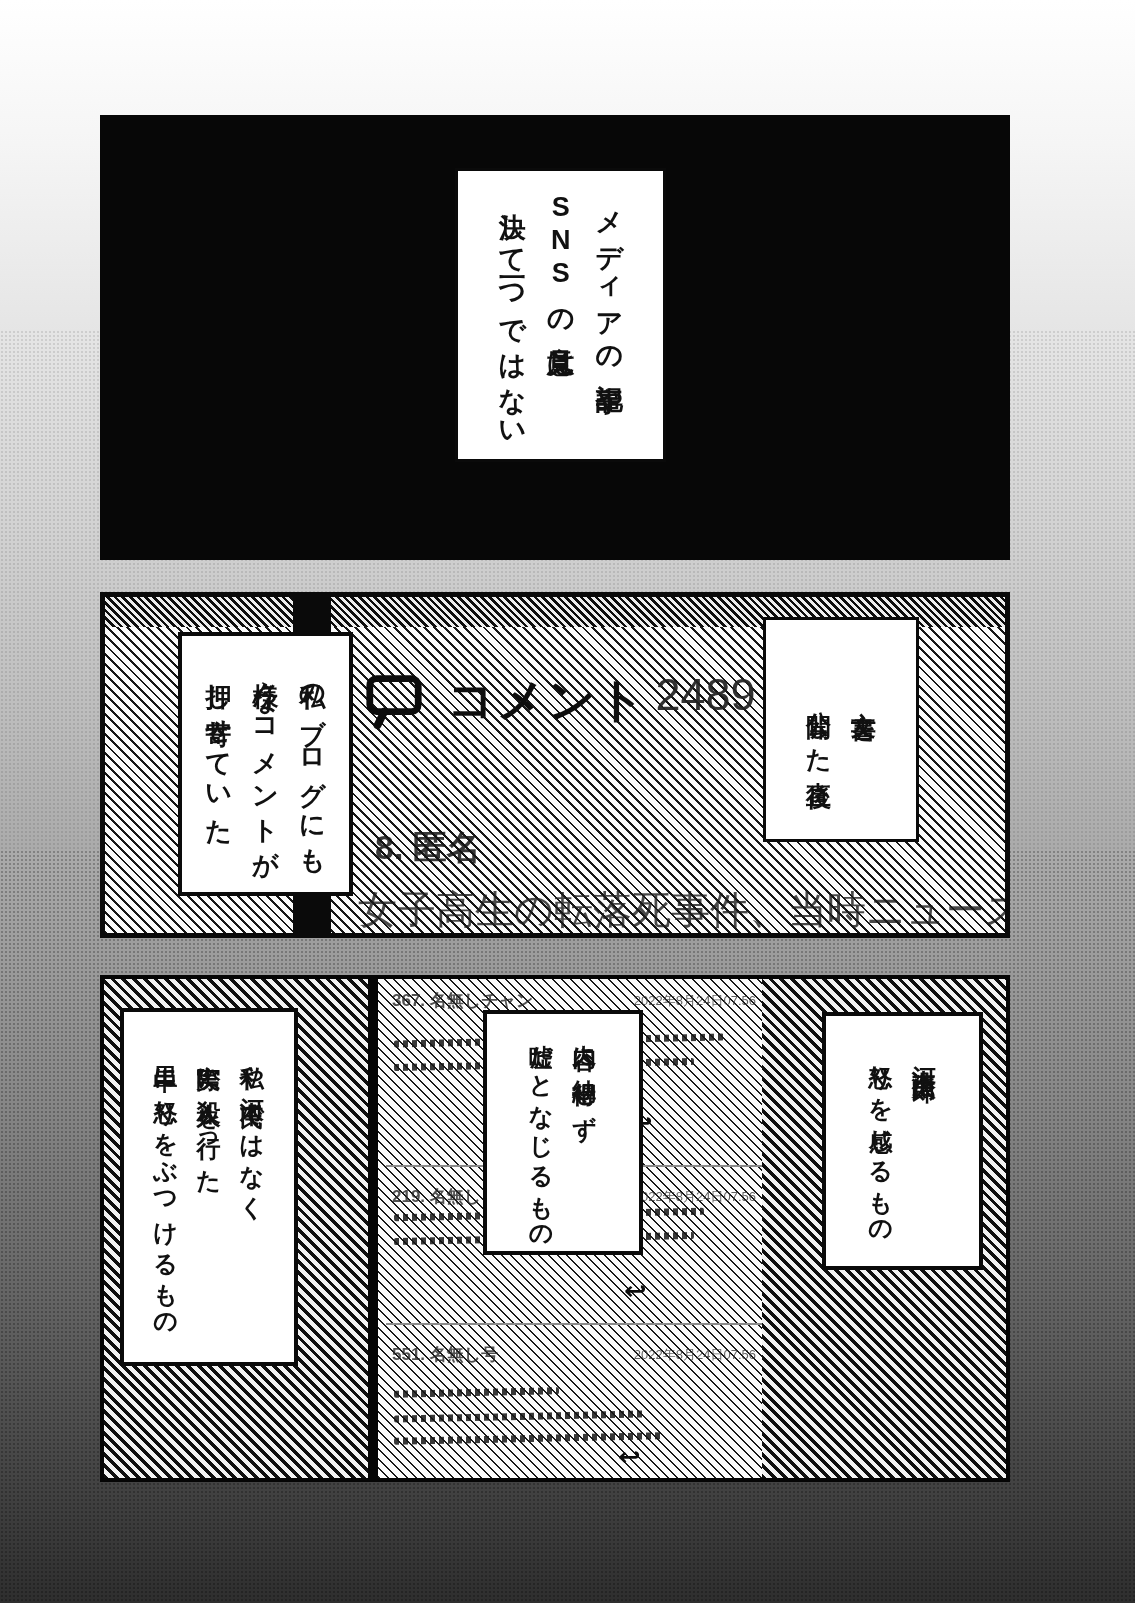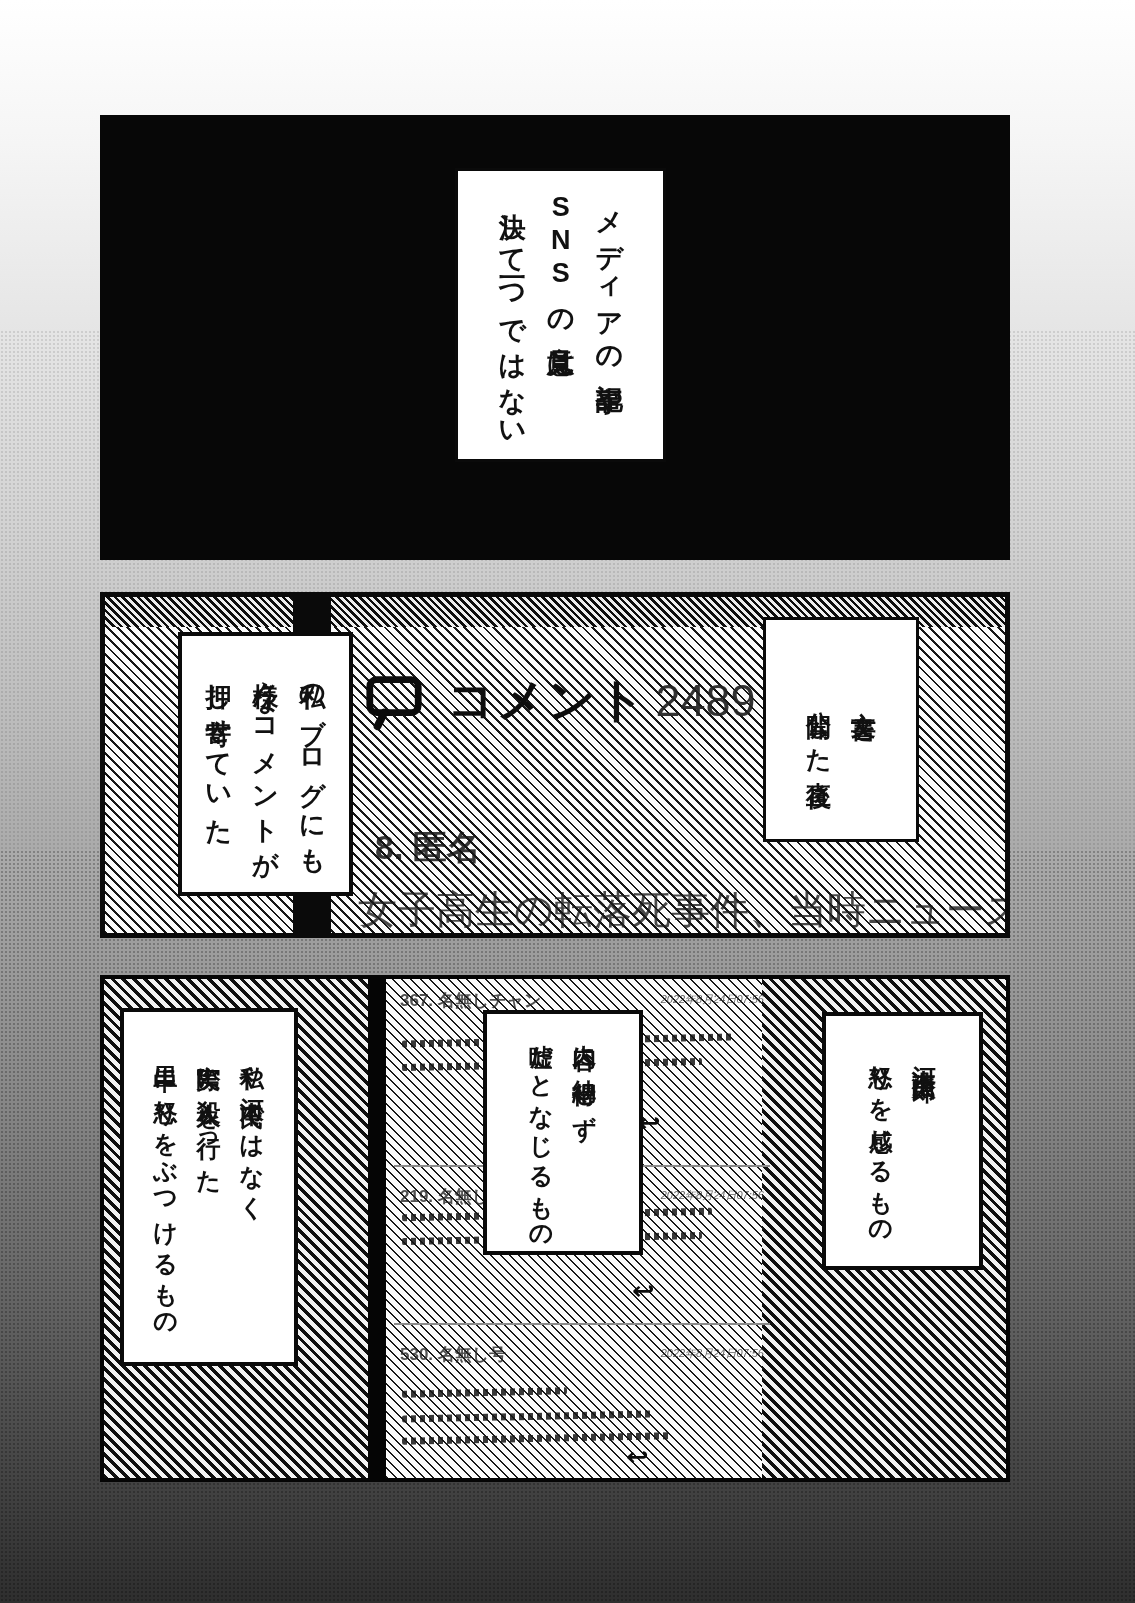--- a/index.html
+++ b/index.html
@@ -27,42 +27,42 @@
   .vtext{writing-mode:vertical-rl;text-orientation:upright;white-space:pre-line;
     color:#111;font-weight:600;letter-spacing:.12em;line-height:1.8;}
 
   .box-top{left:455px;top:168px;width:205px;height:288px;border-width:3px;}
   .box-top .vtext{font-size:27px;}
 
   .panel-blog{position:absolute;left:100px;top:592px;width:910px;height:346px;
     border:5px solid #0a0a0a;box-sizing:border-box;overflow:hidden;z-index:1;}
   .blog-strip{position:absolute;left:0;top:0;width:100%;height:30px;}
   .blog-tab{position:absolute;left:188px;top:0;width:38px;height:336px;background:#0a0a0a;z-index:2;}
-  .blog-header{position:absolute;left:258px;top:72px;display:flex;align-items:center;z-index:3;}
+  .blog-header{position:absolute;left:258px;top:72px;display:flex;align-items:flex-start;z-index:3;}
   .bubble-icon{width:62px;height:62px;flex:0 0 auto;}
   .c-label{font-size:47px;font-weight:700;color:#0d0d0d;margin-left:22px;letter-spacing:2px;}
   .c-count{font-size:45px;font-weight:400;color:#222;margin-left:8px;opacity:.92;}
   .c-author{position:absolute;left:270px;top:228px;font-size:34px;font-weight:700;color:#141414;opacity:.85;z-index:3;}
   .c-excerpt{position:absolute;left:253px;top:286px;width:900px;font-size:39px;font-weight:500;
     color:#1c1c1c;opacity:.8;white-space:nowrap;z-index:3;}
   .box-blog-left{left:178px;top:632px;width:167px;height:256px;}
   .box-blog-left .vtext{font-size:26px;}
   .box-blog-right{left:763px;top:617px;width:150px;height:219px;border-width:3px;}
   .box-blog-right .vtext{font-size:25px;}
 
   .bottom-wrap{position:absolute;left:100px;top:975px;width:910px;height:507px;background:#050505;z-index:1;}
   .bpanel{position:absolute;top:4px;height:499px;overflow:hidden;}
   .bpanel.left{left:4px;width:264px;}
-  .bpanel.mid{left:286px;width:390px;}
+  .bpanel.mid{left:278px;width:390px;}
   .bpanel.right{left:662px;width:244px;}
 
   .crow-head{position:absolute;left:0;width:100%;display:flex;justify-content:space-between;
     box-sizing:border-box;padding:0 12px 0 14px;z-index:2;}
   .cauthor{font-size:17px;font-weight:600;color:#262626;opacity:.8;}
-  .cdate{font-size:11px;color:#3a3a3a;opacity:.8;padding-top:3px;font-style:italic;}
+  .cdate{font-size:13px;color:#3a3a3a;opacity:.8;padding-top:3px;}
   .scribble{position:absolute;height:7px;border-radius:2px;opacity:.85;z-index:2;
     background:repeating-linear-gradient(90deg,#151515 0 5px,transparent 5px 9px);
     transform:rotate(-1.2deg);}
   .reply{position:absolute;font-size:27px;font-weight:700;color:#0d0d0d;z-index:2;transform:scaleY(.9);}
   .divider{position:absolute;left:8px;right:6px;height:2px;background:#8a8a8a;z-index:2;}
 
   .box-bot-left{left:120px;top:1008px;width:170px;height:350px;}
   .box-bot-left .vtext{font-size:24px;}
   .box-bot-mid{left:483px;top:1010px;width:152px;height:237px;}
   .box-bot-mid .vtext{font-size:24px;}
@@ -124,21 +124,21 @@
       <div class="crow-head" style="top:206px">
         <span class="cauthor">219. 名無し</span>
         <span class="cdate">2022年8月24日07:56</span>
       </div>
       <div class="scribble" style="top:232px;left:16px;width:310px"></div>
       <div class="scribble" style="top:256px;left:16px;width:300px"></div>
       <span class="reply" style="top:296px;left:246px">↩</span>
       <div class="divider" style="top:344px"></div>
 
       <div class="crow-head" style="top:364px">
-        <span class="cauthor">530. 名無し号</span>
+        <span class="cauthor">551. 名無し号</span>
         <span class="cdate">2022年8月24日07:56</span>
       </div>
       <div class="scribble" style="top:410px;left:16px;width:165px"></div>
       <div class="scribble" style="top:434px;left:16px;width:250px"></div>
       <div class="scribble" style="top:456px;left:16px;width:268px"></div>
       <span class="reply" style="top:462px;left:240px">↩</span>
     </div>
 
     <div class="bpanel right hatch-dense"></div>
   </section>

